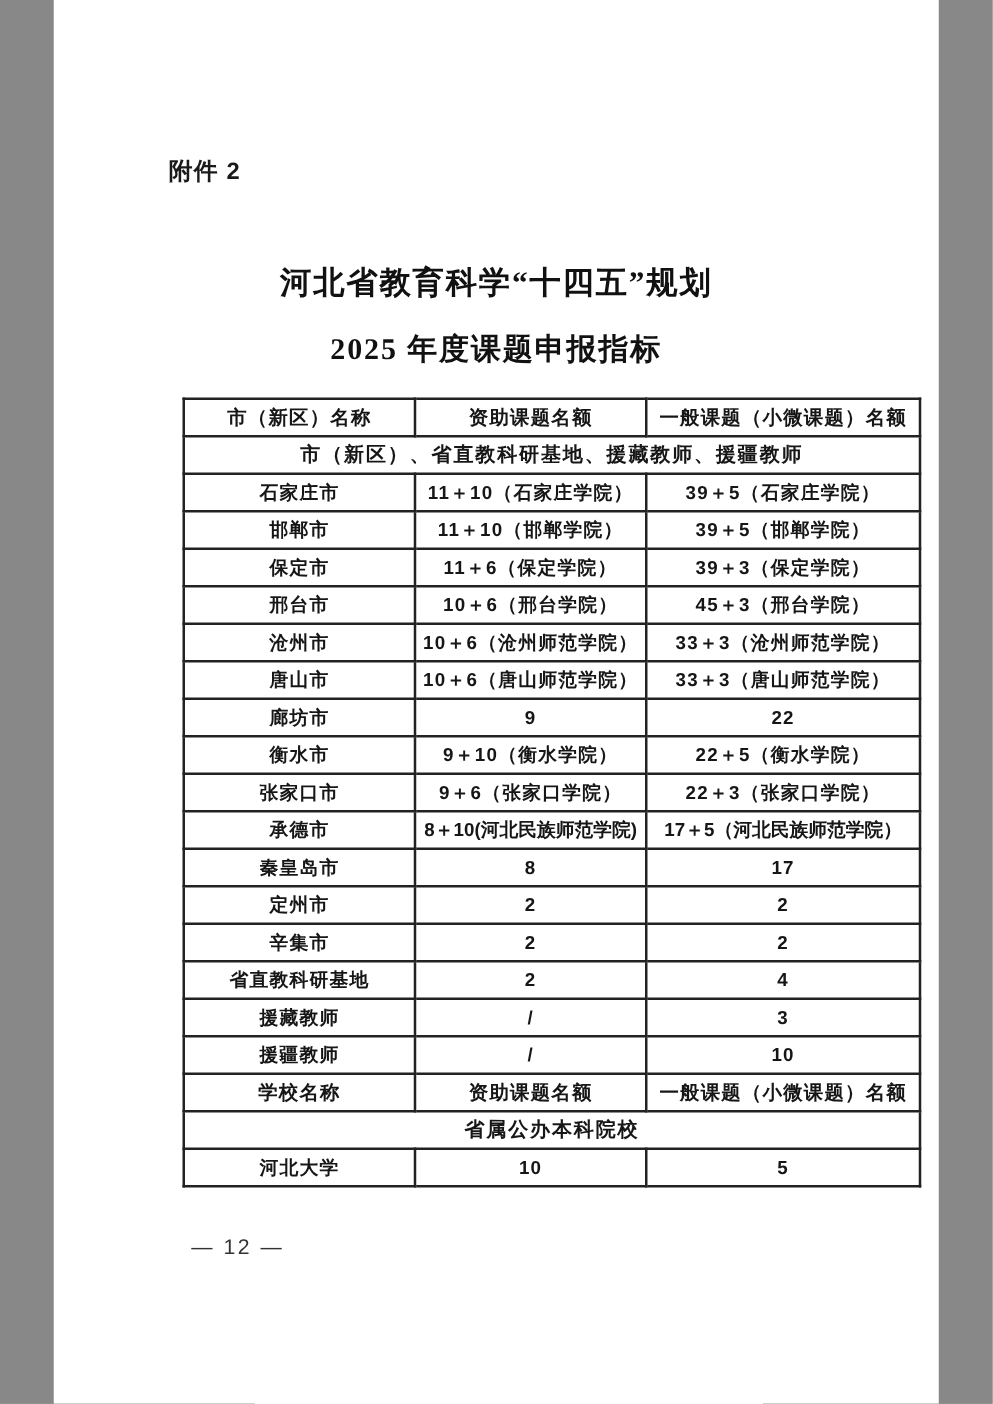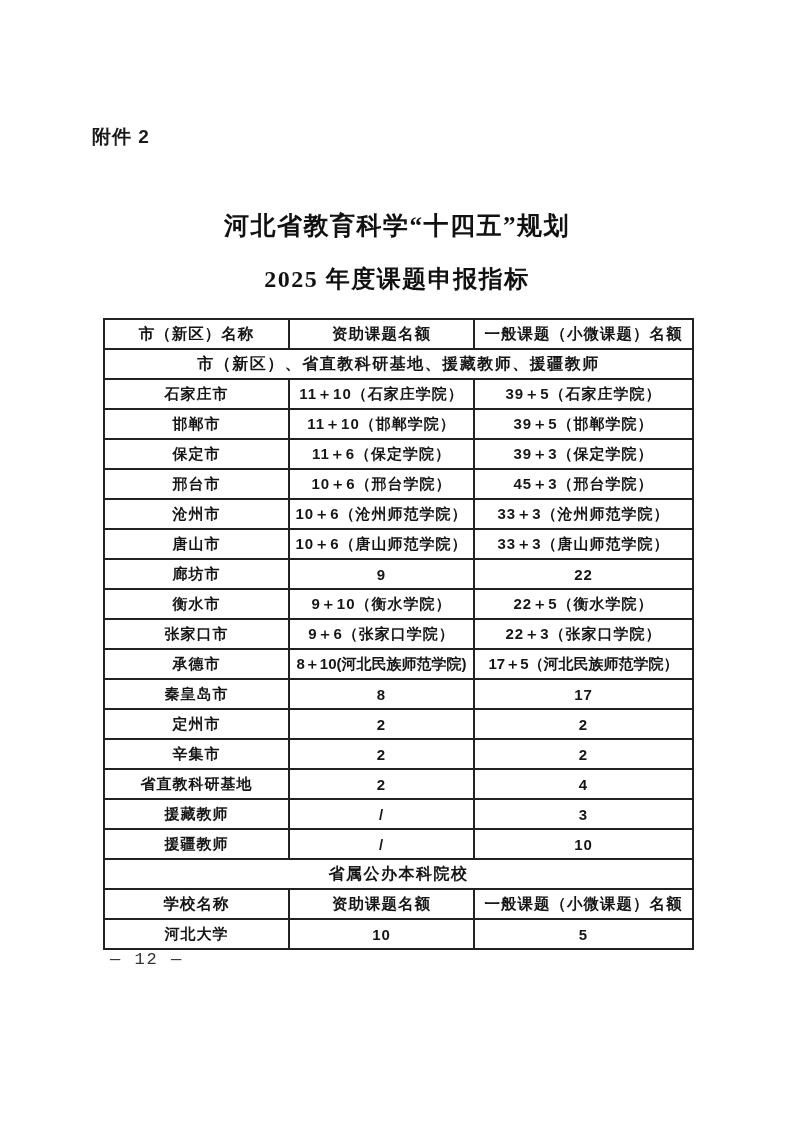--- a/index.html
+++ b/index.html
@@ -2,21 +2,21 @@
 <html><head>
 <meta charset="utf-8">
 <style>
   html, body {
     margin: 0;
     padding: 0;
     background: #888;
   }
   .page {
     position: relative;
-    width: 794px;
+    width: 708px;
     height: 1123px;
     background: #ffffff;
     margin: 0 auto;
     overflow: hidden;
     color: #1a1a1a;
     font-family: "Liberation Sans", sans-serif;
   }
   .attachment-label {
     position: absolute;
     left: 92px;
@@ -76,25 +76,25 @@
   }
   table.quota-table td.tight {
     letter-spacing: 0;
   }
   .col-c1 { width: 185px; }
   .col-c2 { width: 185px; }
   .col-c3 { width: 219px; }
   .page-number {
     position: absolute;
     left: 110px;
-    top: 950px;
+    top: 988px;
     font-size: 17px;
     letter-spacing: 2px;
     color: #333333;
-    font-family: Liberation Mono, monospace;
+    font-family: Liberation Sans, sans-serif;
   }
 </style>
 </head>
 <body>
 
 <div class="page">
 
   <div class="attachment-label">附件 2</div>
 
   <div class="doc-title line1">河北省教育科学“十四五”规划</div>
@@ -190,28 +190,28 @@
           <td>援藏教师</td>
           <td>/</td>
           <td>3</td>
         </tr>
         <tr>
           <td>援疆教师</td>
           <td>/</td>
           <td>10</td>
         </tr>
         <tr>
-          <td colspan="3" class="span-header">省属公办本科院校</td>
-        </tr>
-        <tr>
           <td class="col-header">学校名称</td>
           <td class="col-header">资助课题名额</td>
           <td class="col-header">一般课题（小微课题）名额</td>
         </tr>
         <tr>
+          <td colspan="3" class="span-header">省属公办本科院校</td>
+        </tr>
+        <tr>
           <td>河北大学</td>
           <td>10</td>
           <td>5</td>
         </tr>
       </tbody>
   </table>
 
   <div class="page-number">— 12 —</div>
 
 </div>

